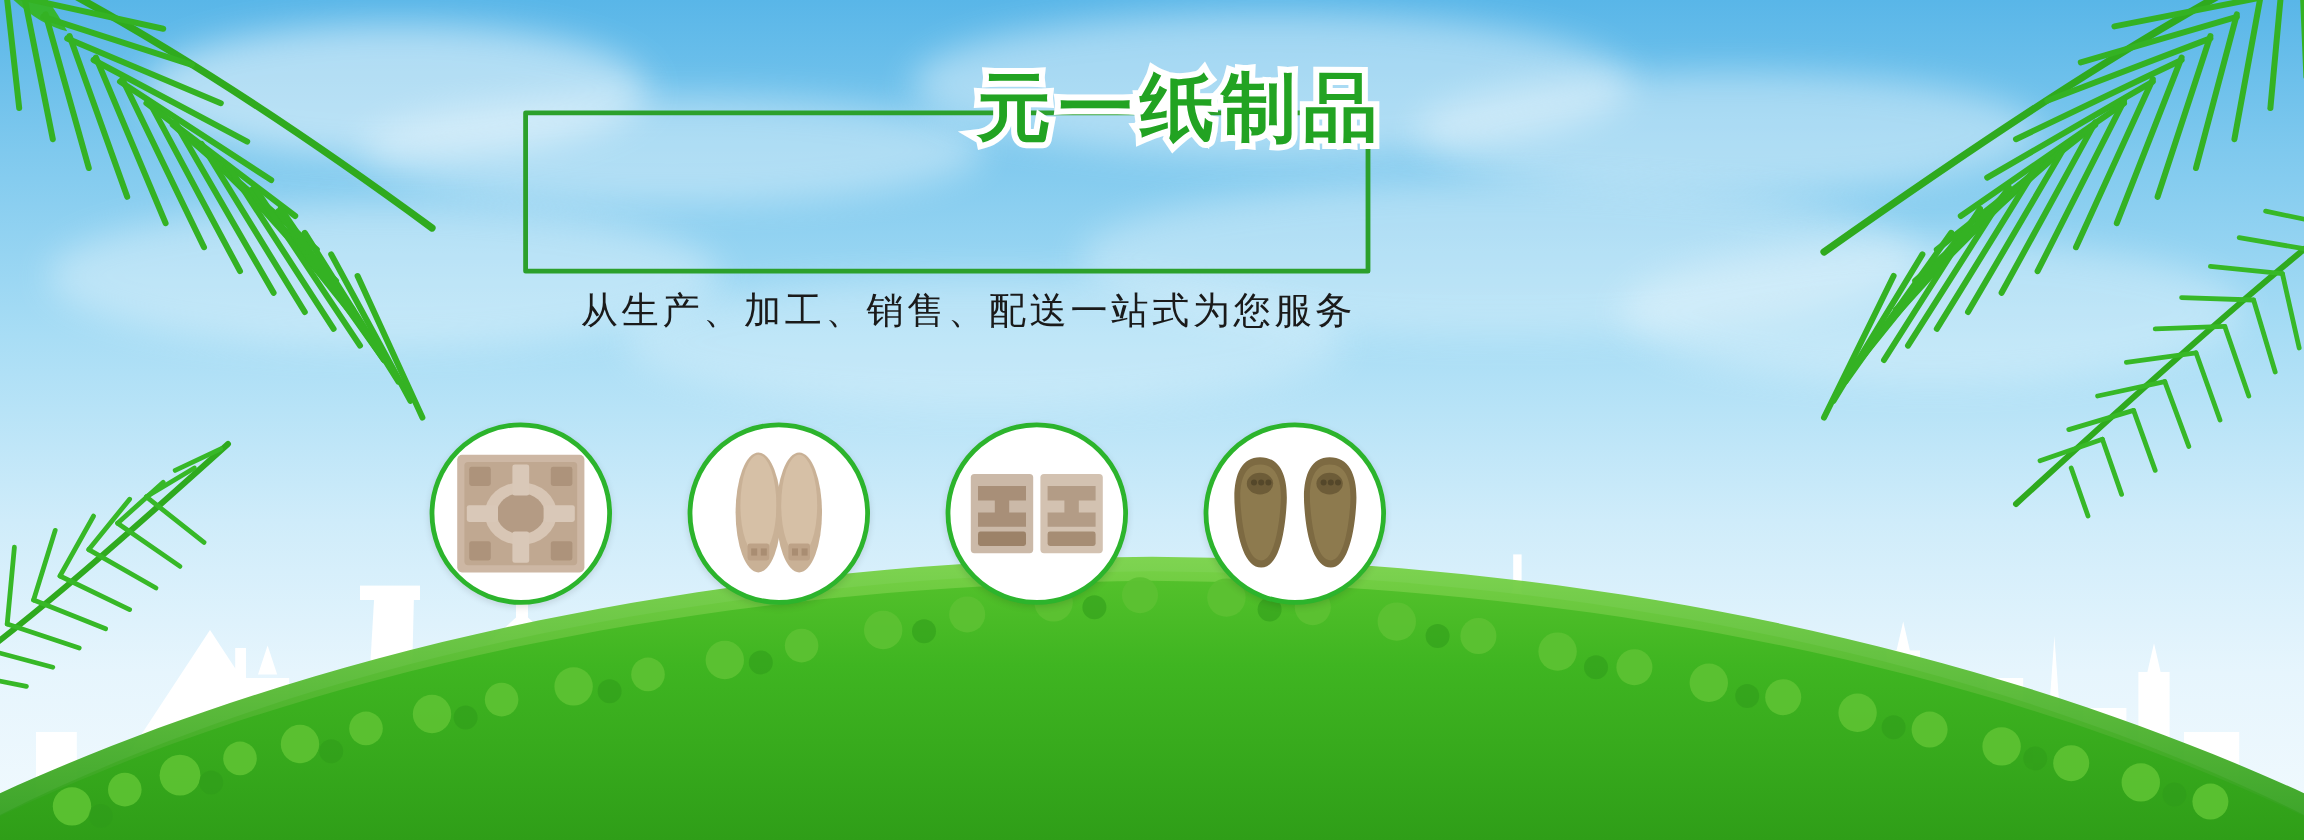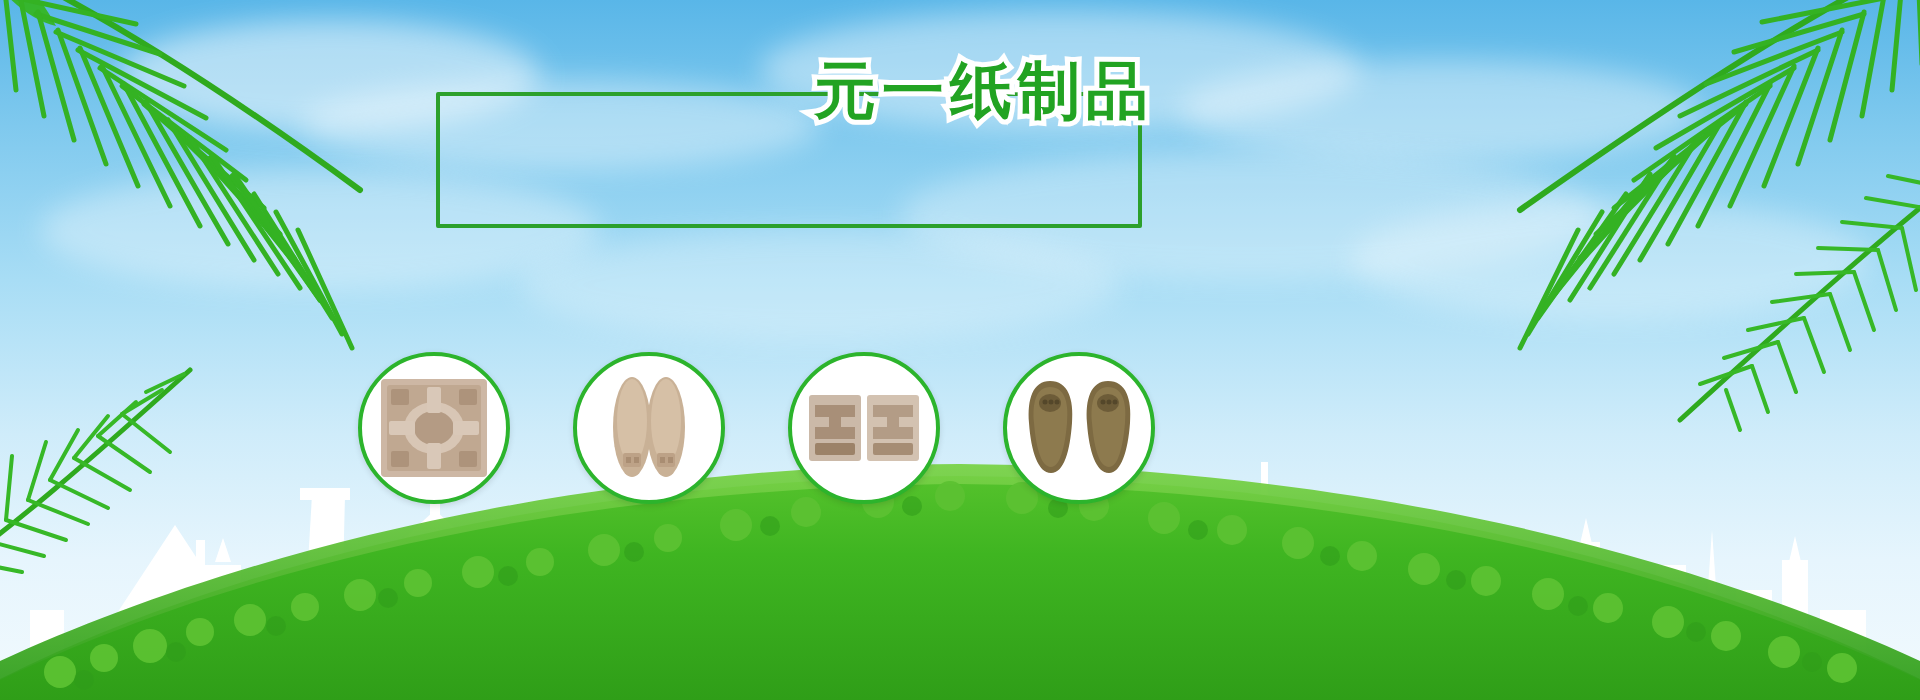--- a/index.html
+++ b/index.html
@@ -382,20 +382,21 @@
         <path d="M158 172 L 104 188"></path>
         <path d="M132 196 L 80 214"></path>
     </g>
   </svg>
 
   <div class="title-block">
     <div class="frame"></div>
     <div class="headline1">元一纸制品</div>
   </div>
 
+  <div class="subtitle">从生产、加工、销售、配送一站式为您服务</div>
 
   <div class="products">
 
     <div class="prod p1">
       <svg class="art" viewBox="0 0 118 110">
         <rect x="6" y="6" width="106" height="98" rx="4" fill="#cdb7a4"></rect>
         <rect x="12" y="12" width="94" height="86" rx="3" fill="#c0a891"></rect>
         <ellipse cx="59" cy="55" rx="30" ry="26" fill="#d8c6b5"></ellipse>
         <ellipse cx="59" cy="55" rx="20" ry="17" fill="#b49b84"></ellipse>
         <rect x="52" y="14" width="14" height="26" rx="2" fill="#d9c8b8"></rect>

